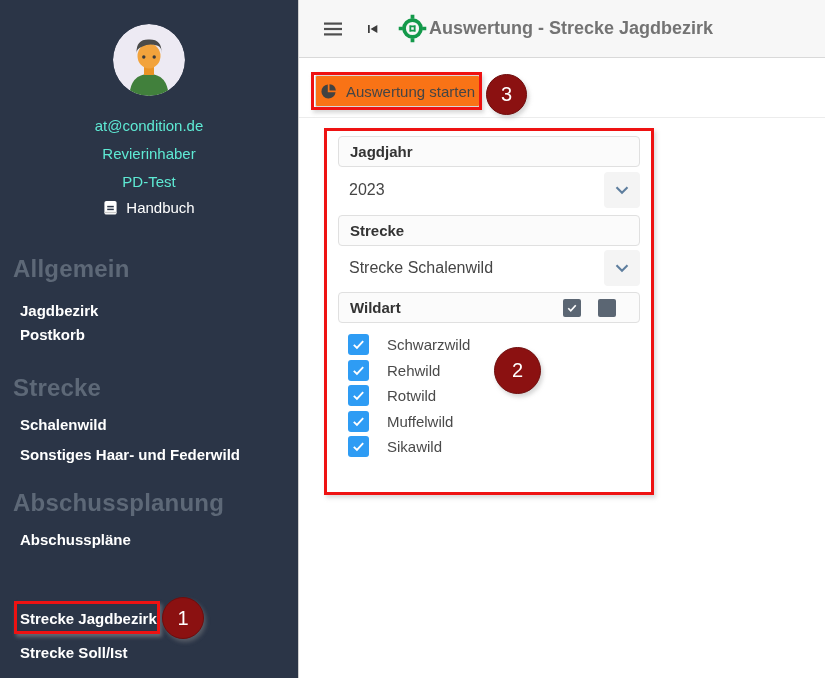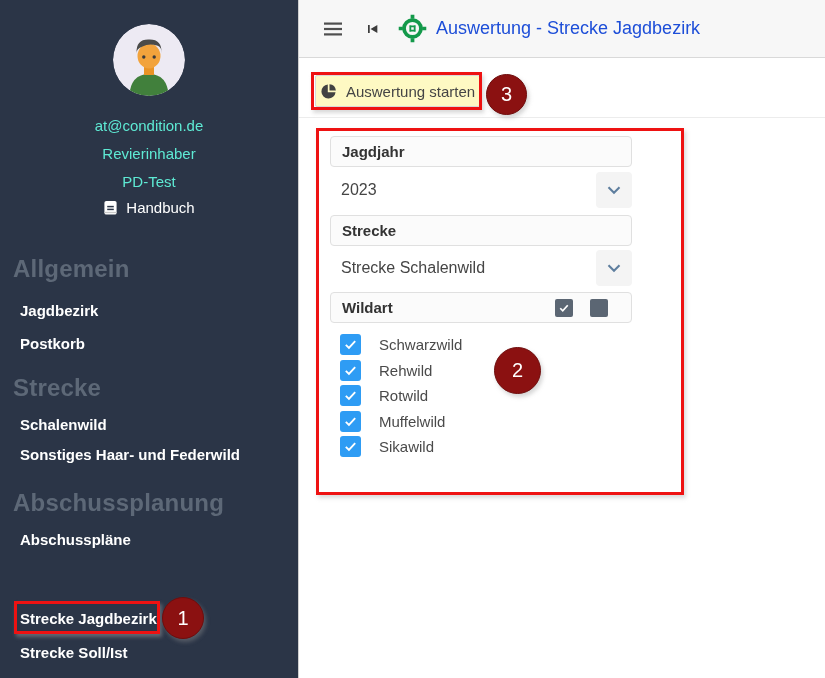--- a/index.html
+++ b/index.html
@@ -20,26 +20,26 @@
   .avatar{position:absolute;left:113px;top:24px;width:72px;height:72px;border-radius:50%;overflow:hidden;}
   .u-line{position:absolute;left:0;width:298px;text-align:center;color:#5eead4;font-size:15px;line-height:17px;}
   .manual{position:absolute;left:0;width:298px;top:199px;display:flex;align-items:center;justify-content:center;gap:8px;color:#fff;font-size:15px;font-weight:500;cursor:pointer;}
   .sb-header{position:absolute;left:13px;font-size:24px;font-weight:700;color:var(--section-header);letter-spacing:.2px;}
   .sb-item{position:absolute;left:20px;font-size:15px;font-weight:700;color:#fff;cursor:pointer;white-space:nowrap;}
 
   
   .main{position:absolute;left:298px;top:0;width:527px;height:678px;background:#fff;border-left:1px solid #cfcfcf;}
   .topbar{position:absolute;left:0;top:0;width:100%;height:58px;background:#f7f7f7;border-bottom:1px solid #d9d9d9;display:flex;align-items:center;padding-left:25px;}
   .icon-btn{cursor:pointer;display:inline-flex;align-items:center;justify-content:center;}
-  .page-title{font-size:18px;font-weight:400;color:#1d4ed8;margin-left:9px;white-space:nowrap;}
+  .page-title{font-size:18px;font-weight:700;color:#737373;margin-left:2px;white-space:nowrap;}
   .toolbar{position:absolute;left:0;top:59px;width:100%;height:59px;background:#fff;border-bottom:1px solid #ececec;}
-  .start-btn{position:absolute;left:16px;top:16px;height:32px;width:165px;display:inline-flex;align-items:center;justify-content:center;gap:9px;background:#fef9c3;border:1px solid #d8d8d8;border-radius:2px;color:#454545;font-size:15px;cursor:pointer;}
-
-  
-  .form-panel{position:absolute;left:316px;top:128px;width:368px;height:367px;border:3px solid var(--annotation-red);background:#fff;box-shadow:2px 3px 4px rgba(150,150,150,.35);}
+  .start-btn{position:absolute;left:16px;top:16px;height:32px;width:165px;display:inline-flex;align-items:center;justify-content:center;gap:9px;background:#f97316;border:1px solid #d8d8d8;border-radius:2px;color:#454545;font-size:15px;cursor:pointer;}
+
+  
+  .form-panel{position:absolute;left:324px;top:128px;width:330px;height:367px;border:3px solid var(--annotation-red);background:#fff;box-shadow:2px 3px 4px rgba(150,150,150,.35);}
   .field-head{position:absolute;left:11px;width:302px;height:31px;background:#fbfbfb;border:1px solid #e0e0e0;border-radius:4px;display:flex;align-items:center;padding-left:11px;font-size:15px;font-weight:700;color:#333;}
   .select-row{position:absolute;left:11px;width:302px;height:36px;display:flex;align-items:center;cursor:pointer;}
   .select-row .val{padding-left:11px;font-size:16px;color:#454545;flex:1;}
   .chev-box{width:36px;height:36px;background:#f4f4f4;border-radius:4px;display:flex;align-items:center;justify-content:center;cursor:pointer;}
   .mini-cb{position:absolute;top:6px;width:18px;height:18px;border-radius:2px;background:var(--gray-checkbox);display:flex;align-items:center;justify-content:center;cursor:pointer;}
   .wa-list{position:absolute;left:21px;top:201px;display:flex;flex-direction:column;}
   .wa-row{display:flex;align-items:center;gap:18px;height:25.5px;cursor:pointer;}
   .cb{width:21px;height:21px;border-radius:3px;background:var(--checkbox-blue);display:flex;align-items:center;justify-content:center;flex:none;}
   .wa-label{font-size:15px;color:#4a4a4a;}
 
@@ -81,21 +81,21 @@
           <rect x="4.5" y="6.2" width="7" height="1.6" fill="#2b3547"></rect>
           <rect x="4.5" y="9.2" width="7" height="1.6" fill="#2b3547"></rect>
           <rect x="1.5" y="12.6" width="13" height="1.4" fill="#c9c9c9"></rect>
         </svg>
       </span>
       <span>Handbuch</span>
     </div>
 
     <div class="sb-header" style="top:255px">Allgemein</div>
     <div class="sb-item" style="top:302px">Jagdbezirk</div>
-    <div class="sb-item" style="top:335px">Postkorb</div>
+    <div class="sb-item" style="top:326px">Postkorb</div>
 
     <div class="sb-header" style="top:374px">Strecke</div>
     <div class="sb-item" style="top:416px">Schalenwild</div>
     <div class="sb-item" style="top:446px">Sonstiges Haar- und Federwild</div>
 
     <div class="sb-header" style="top:489px">Abschussplanung</div>
     <div class="sb-item" style="top:531px">Abschusspläne</div>
 
     <div class="sb-item" style="top:610px">Strecke Jagdbezirk</div>
     <div class="sb-item" style="top:644px">Strecke Soll/Ist</div>

